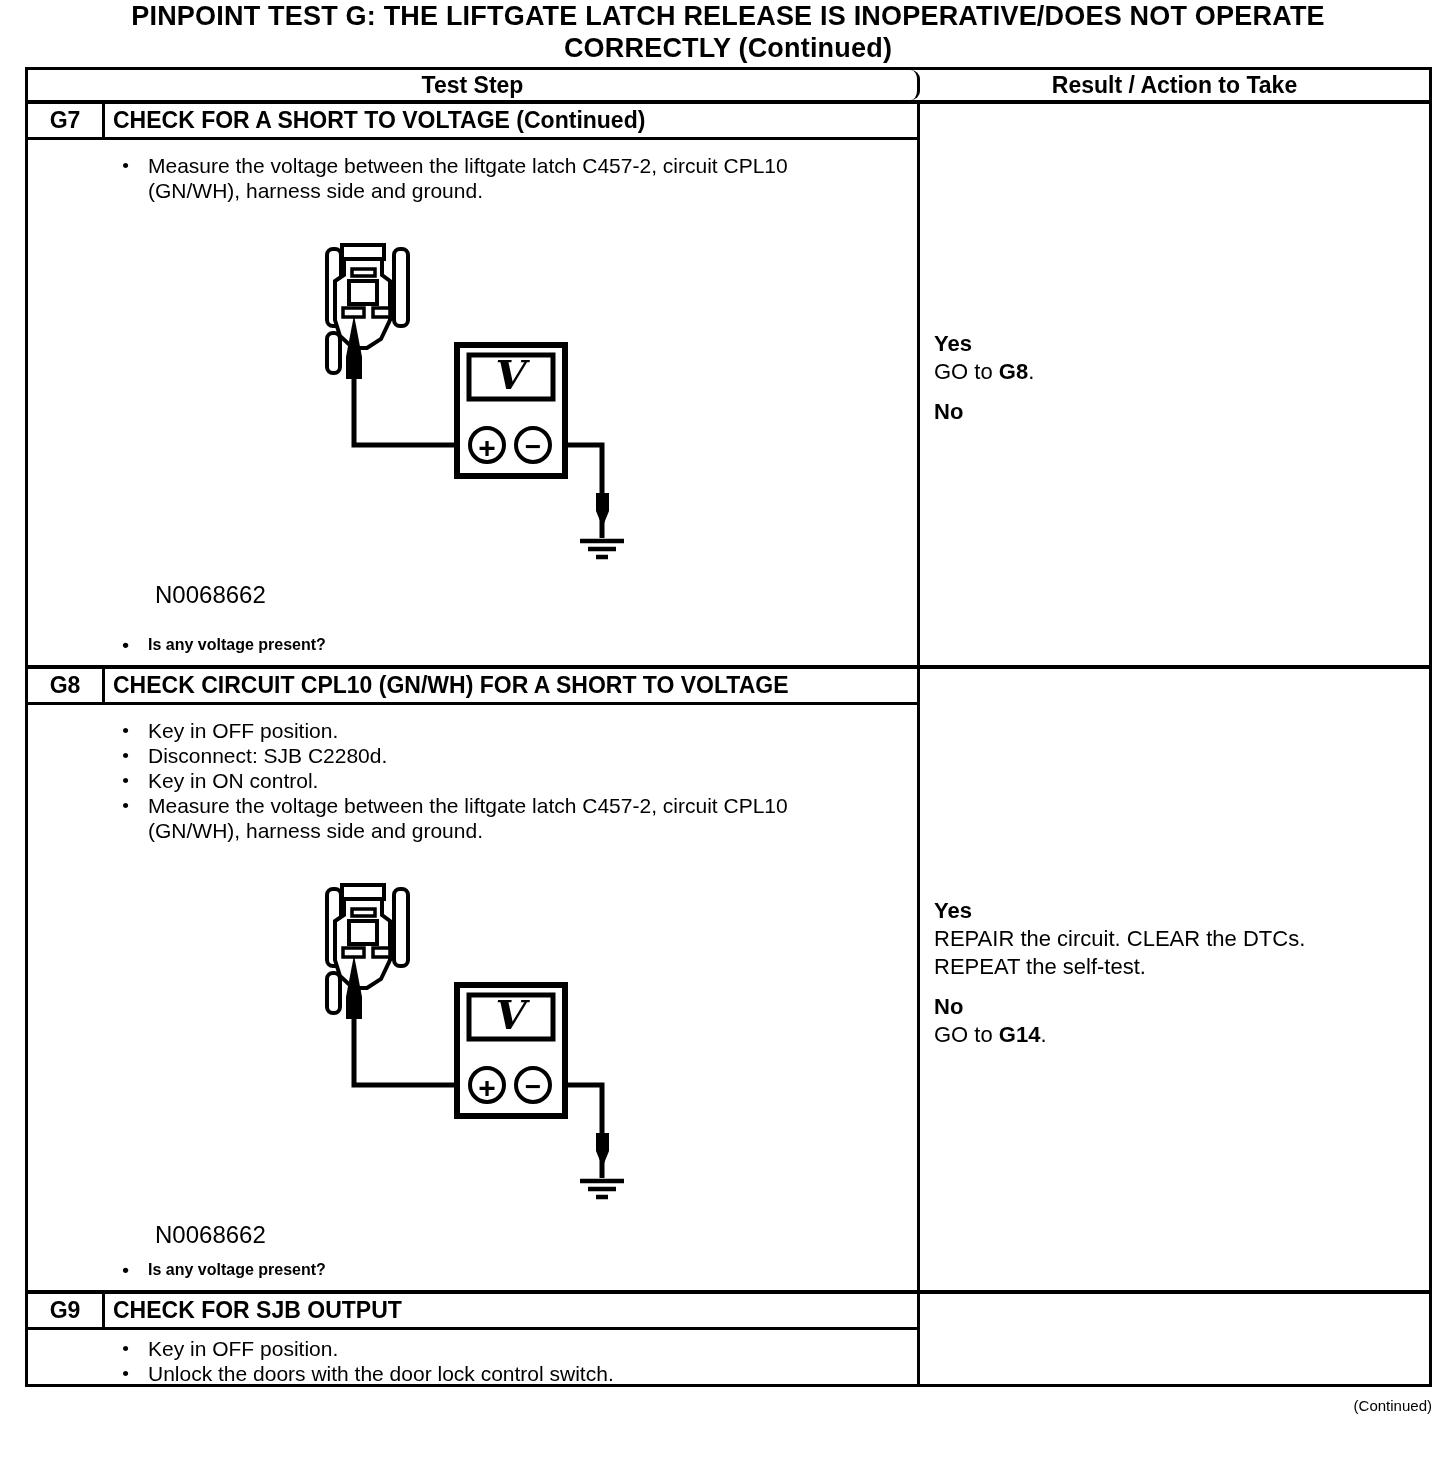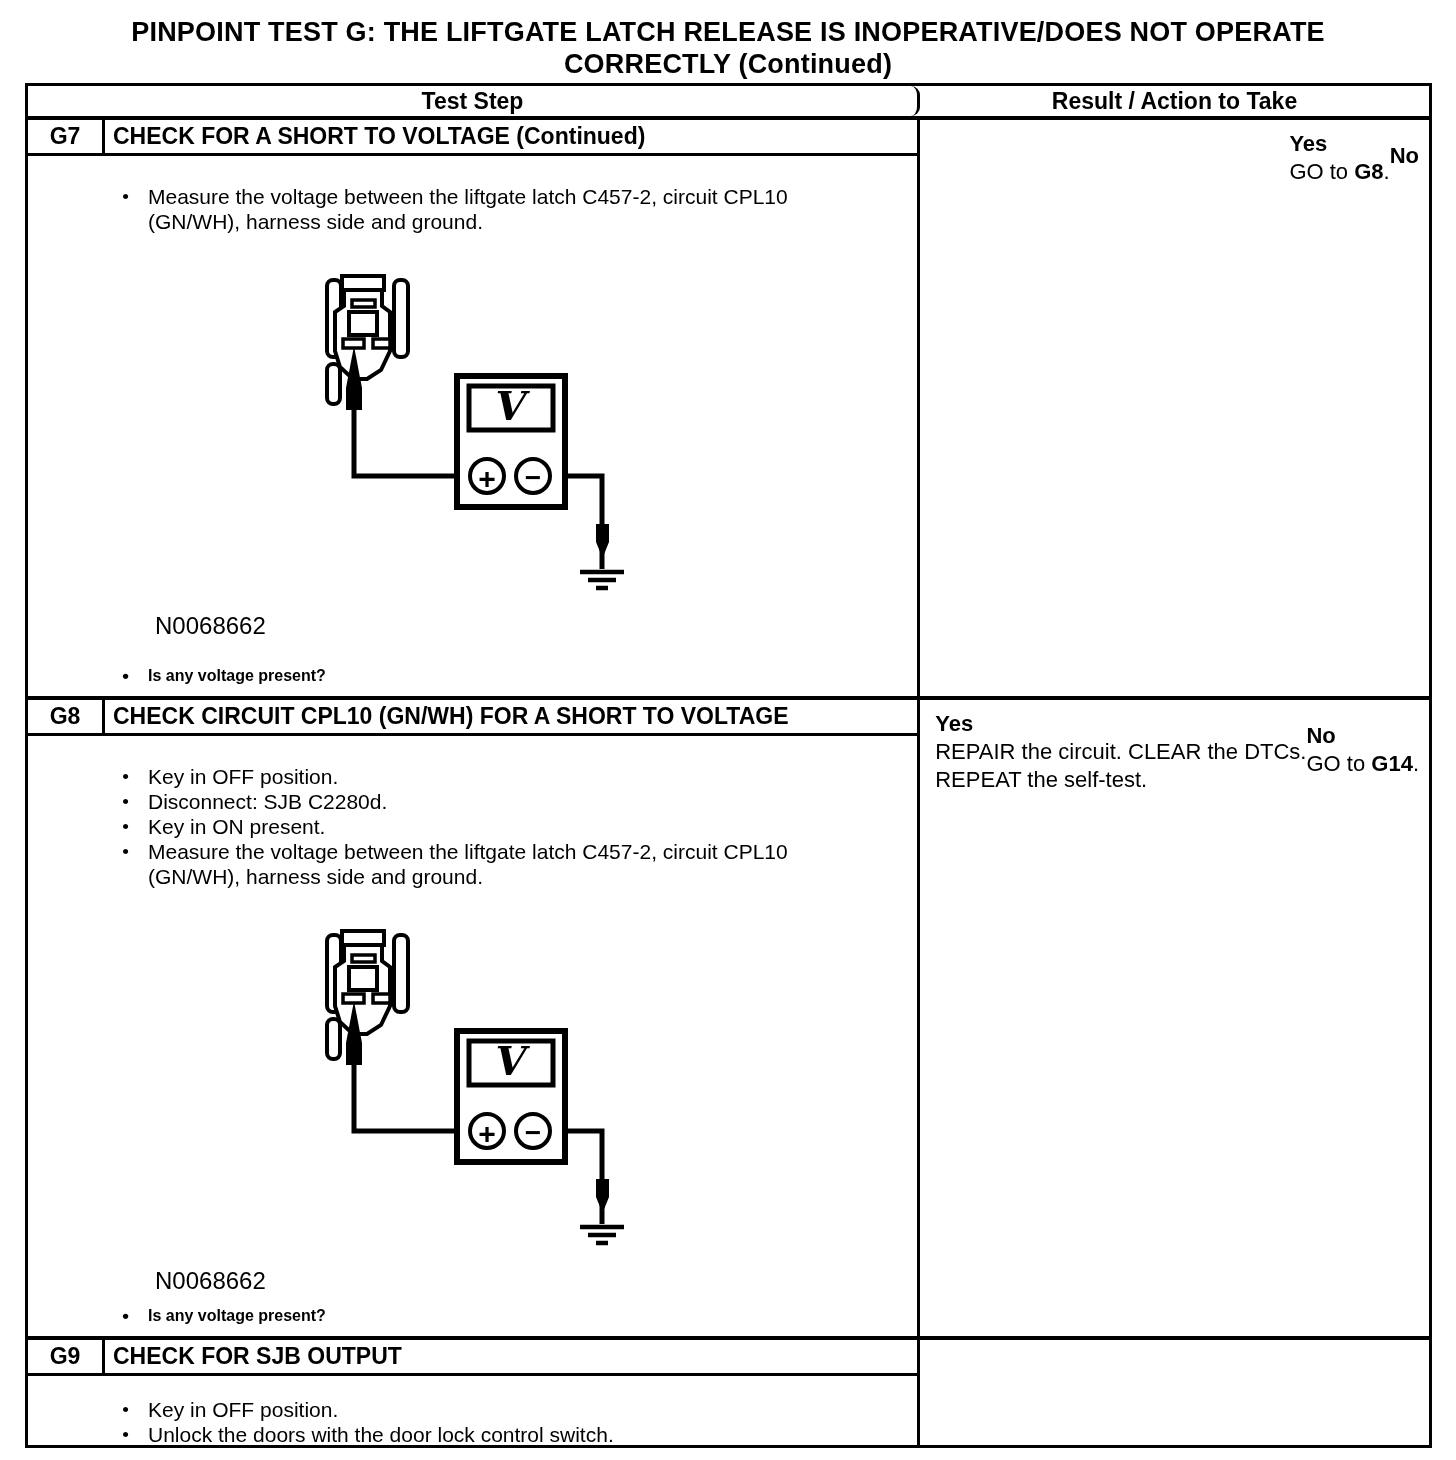--- a/index.html
+++ b/index.html
@@ -4,21 +4,21 @@
 <style>
   * { margin: 0; padding: 0; box-sizing: border-box; }
   html, body { background: #fff; }
   body {
     width: 1456px; height: 1460px;
     font-family: "Liberation Sans", "DejaVu Sans", sans-serif;
     color: #000;
     overflow: hidden;
   }
   .page-title {
-    padding-top: 16px;
+    padding-top: 0;
     text-align: center;
     font-weight: bold;
     font-size: 27px;
     line-height: 32px;
     letter-spacing: 0.2px;
   }
   .ppt-table {
     margin: 3px 0 0 25px;
     width: 1407px;
     border: 3px solid #000;
@@ -37,25 +37,25 @@
   .col-head-right {
     flex: 1;
     display: flex; align-items: center; justify-content: center;
     font-weight: bold; font-size: 23px;
   }
   .section { display: flex; }
   .section + .section { border-top: 4px solid #000; }
   .col-left {
     width: 892px;
     border-right: 3px solid #000;
-    display: flex; flex-direction: column; gap: 15px;
+    display: flex; flex-direction: column;
   }
   .col-right {
     flex: 1;
-    display: flex; justify-content: flex-end;
+    display: flex; flex-direction: column; justify-content: center;
     padding: 10px 10px 24px 14px;
     font-size: 22px; line-height: 28px;
   }
   .section-header {
     display: flex; align-items: stretch;
     height: 36px;
     border-bottom: 3px solid #000;
   }
   .g-cell {
     width: 77px;
@@ -196,21 +196,21 @@
           <div class="bullet">
             <span class="marker">•</span>
             <span class="bullet-text">Key in OFF position.</span>
           </div>
           <div class="bullet">
             <span class="marker">•</span>
             <span class="bullet-text">Disconnect: SJB C2280d.</span>
           </div>
           <div class="bullet">
             <span class="marker">•</span>
-            <span class="bullet-text">Key in ON present.</span>
+            <span class="bullet-text">Key in ON control.</span>
           </div>
           <div class="bullet">
             <span class="marker">•</span>
             <span class="bullet-text">Measure the voltage between the liftgate latch C457-2, circuit CPL10 (GN/WH), harness side and ground.</span>
           </div>
         </div>
 
         <svg class="diagram" width="420" height="352" viewBox="0 0 420 352">
           <g stroke="#000" fill="#fff">
             <rect x="47" y="26" width="14" height="77" rx="6" stroke-width="4"></rect>

